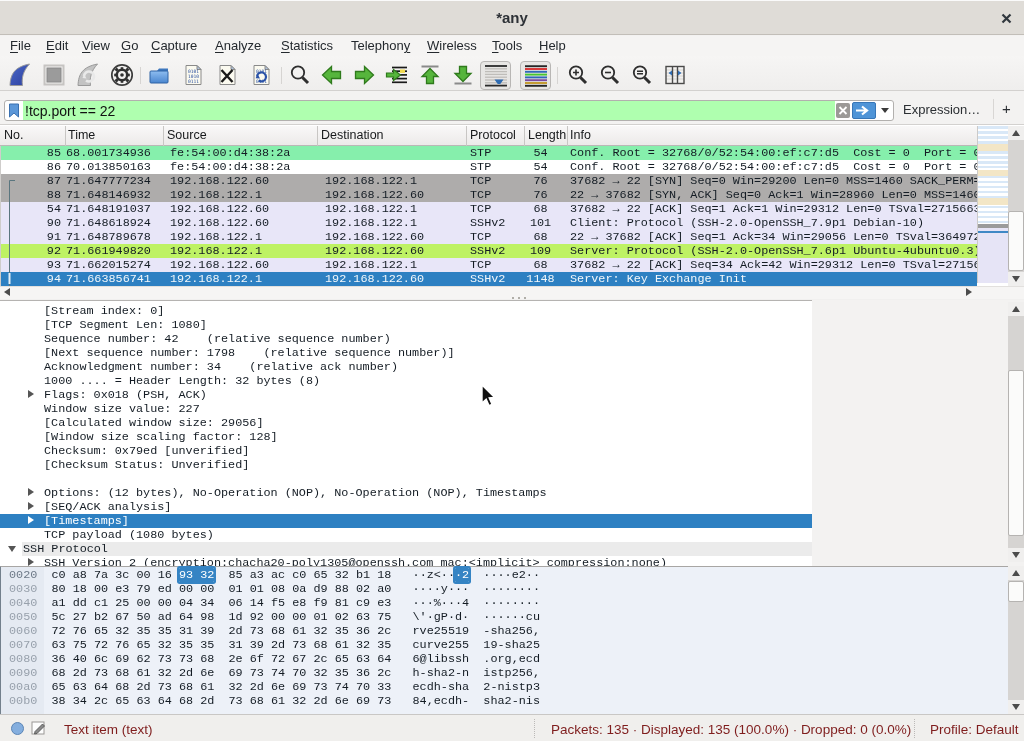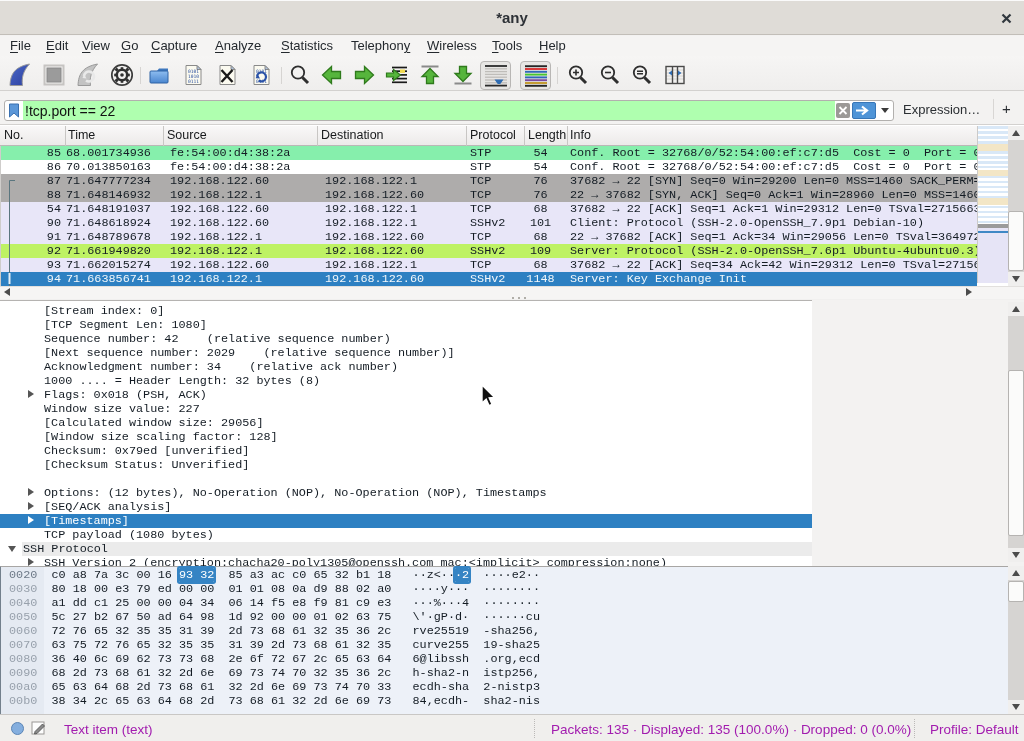--- a/index.html
+++ b/index.html
@@ -53,21 +53,21 @@
 .dl .tri{position:absolute;left:28px;top:0}
 .dl .txt{position:absolute;left:44px;top:0}
 .dsel{background:#2d80c2;color:#fff}.dsel .txt,.dsel .tri{color:#fff}
 
 #hex{left:0;top:566px;width:1024px;height:148px;background:#edf1f8;border-top:1px solid #a8a6a4;border-left:1px solid #8a929c}
 #hexleft{left:0;top:0;width:43px;height:148px;background:#e5eaf2}
 .hx{position:absolute;left:8px}
 .hx .off{color:#98a1ac}
 .hx .hl{background:#3584c4;color:#fff;box-shadow:0 0 0 2px #3584c4;border-radius:1px}
 
-#status{left:0;top:714px;width:1024px;height:27px;background:#f0efed;border-top:1px solid #c9c7c5;font-size:13.5px;color:#a21caf}
+#status{left:0;top:714px;width:1024px;height:27px;background:#f0efed;border-top:1px solid #c9c7c5;font-size:13.5px;color:#7f1d1d}
 
 .dot{position:absolute;width:2px;height:2px;border-radius:1px;background:#98968f}
 .tri-r{display:inline-block;width:0;height:0;border-top:4.5px solid transparent;border-bottom:4.5px solid transparent;border-left:6px solid #555}
 .tri-d{display:inline-block;width:0;height:0;border-left:4.5px solid transparent;border-right:4.5px solid transparent;border-top:6px solid #555}
 </style></head><body>
 <div id="win">
 <div class="abs" id="titlebar"></div>
 <div class="abs" id="title">*any</div>
 <svg class="abs" id="closex" width="14" height="14">
       <path d="M2.5 2.5 L10.5 10.5 M10.5 2.5 L2.5 10.5" stroke="#30373d" stroke-width="2.2"></path>
@@ -307,21 +307,21 @@
     <div class="abs" style="left:966px;top:288px;width:0;height:0;border-top:4px solid transparent;border-bottom:4px solid transparent;border-left:6px solid #4c4c4c"></div>
 <div class="abs" style="left:0;top:299px;width:1024px;height:1px;background:#f1f0ef"></div>
 <div class="dot" style="left:512px;top:297px"></div>
     <div class="dot" style="left:518px;top:297px"></div>
     <div class="dot" style="left:524px;top:297px"></div>
 
 <div class="abs" id="details">
 <div class="dl mono" style="top:3px"><span class="txt">[Stream index: 0]</span></div>
 <div class="dl mono" style="top:17px"><span class="txt">[TCP Segment Len: 1080]</span></div>
 <div class="dl mono" style="top:31px"><span class="txt">Sequence number: 42    (relative sequence number)</span></div>
-<div class="dl mono" style="top:45px"><span class="txt">[Next sequence number: 2029    (relative sequence number)]</span></div>
+<div class="dl mono" style="top:45px"><span class="txt">[Next sequence number: 1798    (relative sequence number)]</span></div>
 <div class="dl mono" style="top:59px"><span class="txt">Acknowledgment number: 34    (relative ack number)</span></div>
 <div class="dl mono" style="top:73px"><span class="txt">1000 .... = Header Length: 32 bytes (8)</span></div>
 <div class="dl mono" style="top:87px"><span class="tri"><span class="tri-r"></span></span><span class="txt">Flags: 0x018 (PSH, ACK)</span></div>
 <div class="dl mono" style="top:101px"><span class="txt">Window size value: 227</span></div>
 <div class="dl mono" style="top:115px"><span class="txt">[Calculated window size: 29056]</span></div>
 <div class="dl mono" style="top:129px"><span class="txt">[Window size scaling factor: 128]</span></div>
 <div class="dl mono" style="top:143px"><span class="txt">Checksum: 0x79ed [unverified]</span></div>
 <div class="dl mono" style="top:157px"><span class="txt">[Checksum Status: Unverified]</span></div>
 <div class="dl mono" style="top:185px"><span class="tri"><span class="tri-r"></span></span><span class="txt">Options: (12 bytes), No-Operation (NOP), No-Operation (NOP), Timestamps</span></div>
 <div class="dl mono dsel" style="top:213px"><span class="tri"><span class="tri-r" style="border-left-color:#fff"></span></span><span class="txt">[Timestamps]</span></div>

